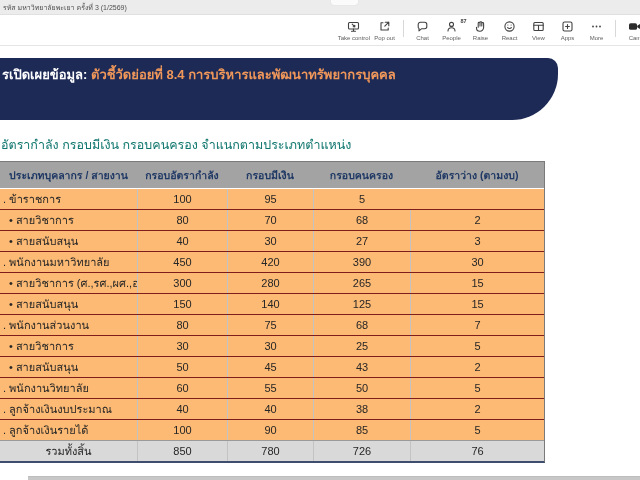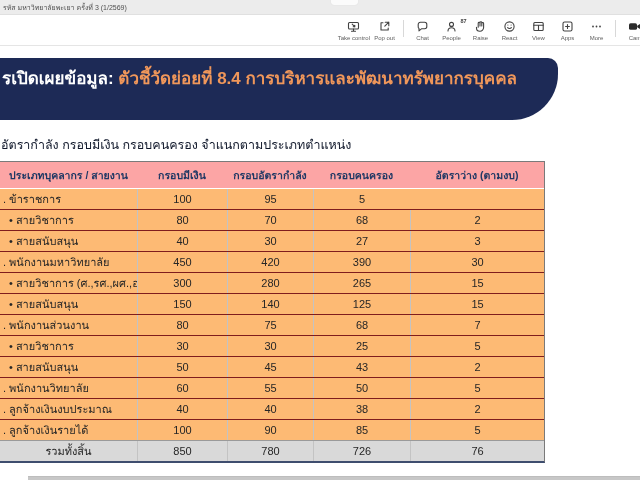--- a/index.html
+++ b/index.html
@@ -18,29 +18,29 @@
            min-width:29px;height:29px;cursor:pointer;}
   .tb-item .ic{height:13px;display:flex;align-items:center;justify-content:center;position:relative;}
   .tb-item .lbl{font-size:6px;color:#616161;line-height:1;margin-top:2px;white-space:nowrap;}
   .tb-sep{width:1px;height:17px;background:#d8d8d8;margin:0 4px 4px 4px;}
   svg.icn{stroke:#424242;fill:none;stroke-width:1.1;stroke-linecap:round;stroke-linejoin:round;}
   .badge{position:absolute;top:-2px;right:-9px;font-size:5.5px;color:#424242;font-weight:bold;}
   .tb-cam{margin-right:-10px;min-width:30px;}
   
   .banner{position:absolute;left:-24px;top:58px;width:582px;height:62px;background:#1d2a56;
           border-radius:0 10px 46px 0;box-sizing:border-box;padding:7px 0 0 26px;}
-  .banner .l1{font-size:17px;font-weight:bold;line-height:1.6;white-space:nowrap;}
+  .banner .l1{font-size:13px;font-weight:bold;line-height:1.6;white-space:nowrap;}
   .banner .l1 .w{color:#ffffff;}
   .banner .l1 .o{color:#f0975a;}
   .banner .l2{font-size:12.5px;font-weight:bold;color:#f0975a;line-height:1.55;white-space:nowrap;}
-  .subtitle{position:absolute;left:1px;top:135px;font-size:12.5px;color:#0f172a;white-space:nowrap;}
+  .subtitle{position:absolute;left:1px;top:135px;font-size:12.5px;color:#0f766e;white-space:nowrap;}
   
   .ptable{position:absolute;left:0;top:161px;width:545px;box-sizing:border-box;
           border-top:1px solid #7a7a7a;border-right:1px solid #7a7a7a;border-bottom:2px solid #3e4d6e;}
-  .thead{display:grid;grid-template-columns:137px 90px 86px 97px auto;height:26px;background:#fca5a5;}
+  .thead{display:grid;grid-template-columns:137px 90px 86px 97px auto;height:26px;background:#a3a3a3;}
   .thead .hc{display:flex;align-items:center;justify-content:center;font-size:10.5px;
              font-weight:bold;color:#1f3864;white-space:nowrap;}
   .trow{display:grid;grid-template-columns:137px 90px 86px 97px auto;height:20px;background:#fdba74;
         border-top:1px solid #7f1d1d;}
   .tbody .trow:first-child{border-top-color:#ffffff;}
   .trow .c{display:flex;align-items:center;justify-content:center;font-size:11px;color:#262626;
            border-left:1px solid #c3c3c3;white-space:nowrap;overflow:hidden;}
   .trow .c1{justify-content:flex-start;padding-left:3px;border-left:none;}
   .trow.sub .c1{padding-left:9px;}
   .trow.total{background:#d9d9d9;border-top:1px solid #9a9a9a;}
@@ -173,22 +173,22 @@
       <span class="w">รเปิดเผยข้อมูล:</span>
       <span class="o">ตัวชี้วัดย่อยที่ 8.4 การบริหารและพัฒนาทรัพยากรบุคคล</span>
     </div>
   </div>
 
   <div class="subtitle">อัตรากำลัง กรอบมีเงิน กรอบคนครอง จำแนกตามประเภทตำแหน่ง</div>
 
   <div class="ptable">
     <div class="thead">
       <div class="hc">ประเภทบุคลากร / สายงาน</div>
+      <div class="hc">กรอบอัตรากำลัง</div>
       <div class="hc">กรอบมีเงิน</div>
-      <div class="hc">กรอบอัตรากำลัง</div>
       <div class="hc">กรอบคนครอง</div>
       <div class="hc">อัตราว่าง (ตามงบ)</div>
     </div>
     <div class="tbody">
 
       <div class="trow main">
         <div class="c c1">. ข้าราชการ</div>
         <div class="c">100</div>
         <div class="c">95</div>
         <div class="c">5</div>

